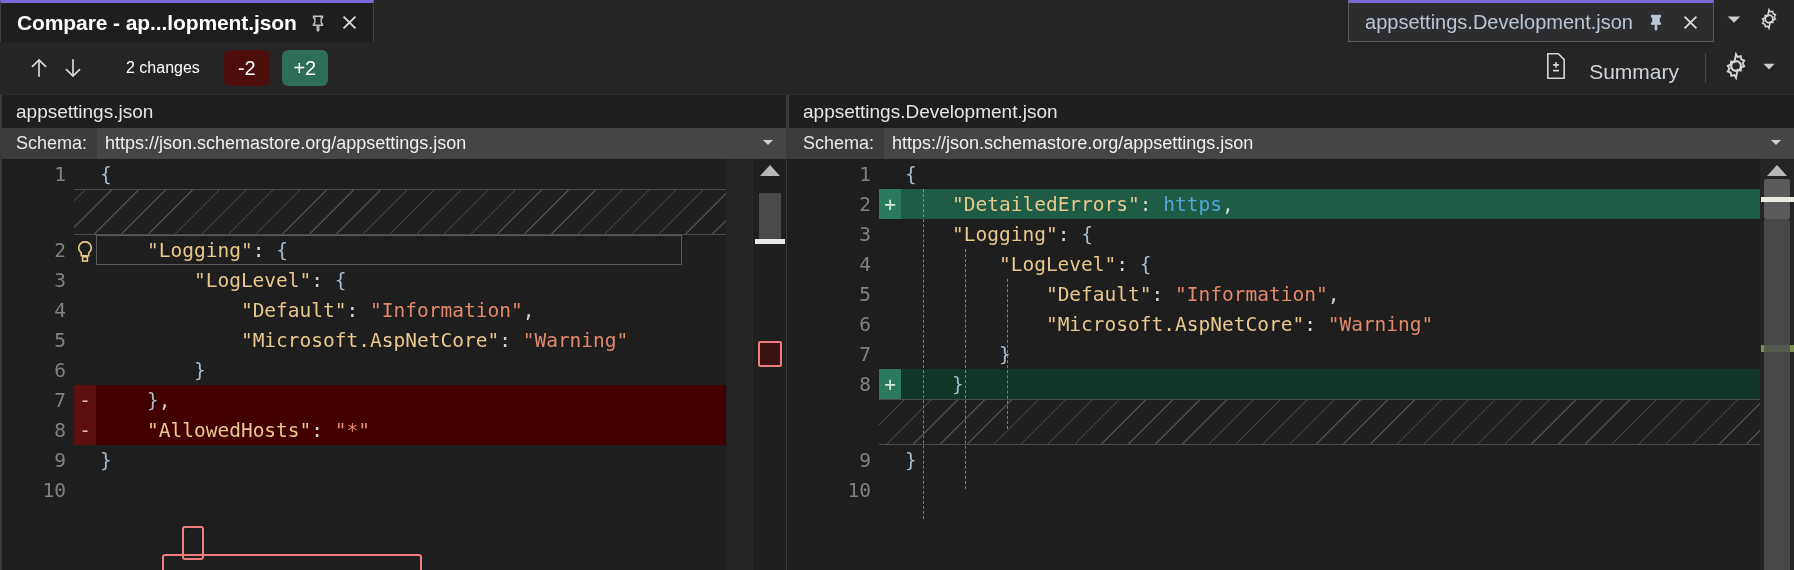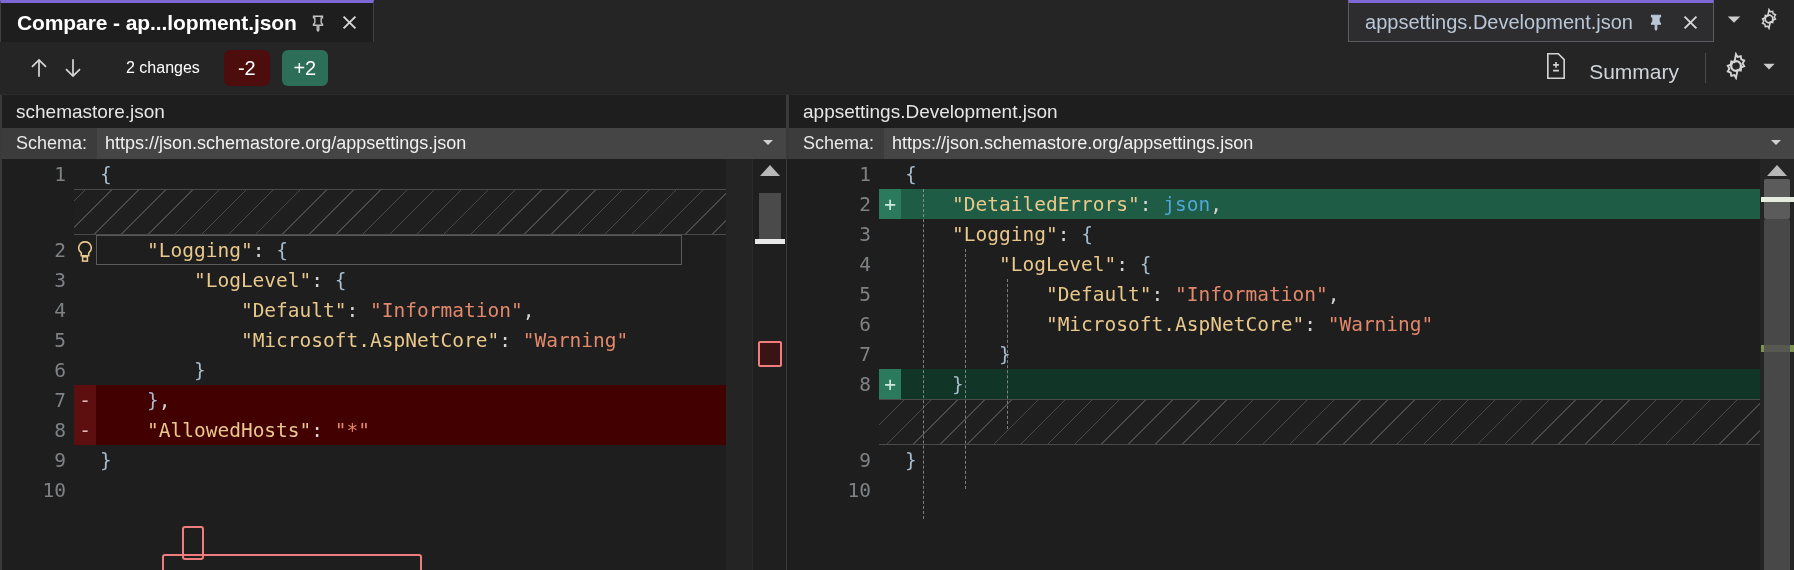--- a/index.html
+++ b/index.html
@@ -322,21 +322,21 @@
             <path d="M3 6 L8 11 L13 6 Z" fill="#cccccc"></path>
           </svg>
       </span>
     </span>
   </div>
 
   <div class="panes">
 
     <div class="pane pane-left">
       <div class="pane-header">
-        <span class="fname">schemastore.json</span>
+        <span class="fname">appsettings.json</span>
       </div>
       <div class="schema-bar">
         <span class="schema-label">Schema:</span>
         <span class="schema-value-wrap">
           <span class="schema-value">https://json.schemastore.org/appsettings.json</span>
           <span class="schema-caret">
             <svg width="16" height="16" viewBox="0 0 16 16">
                 <path d="M3 6 L8 11 L13 6 Z" fill="#d0d0d0"></path>
               </svg>
           </span>
@@ -384,21 +384,21 @@
           <span class="schema-caret">
             <svg width="16" height="16" viewBox="0 0 16 16">
                 <path d="M3 6 L8 11 L13 6 Z" fill="#d0d0d0"></path>
               </svg>
           </span>
         </span>
       </div>
       <div class="code-area">
         <div class="code-scroll" id="right-lines" style="position: relative;">
             <div class="code-line"><div class="gutter">1</div><div class="marker"></div><div class="code-text"><span class="br">{</span></div></div>
-            <div class="code-line"><div class="ln-bg add-strong"></div><div class="mk-bg add"></div><div class="gutter">2</div><div class="marker">+</div><div class="code-text">&nbsp;&nbsp;&nbsp;&nbsp;<span class="k">"DetailedErrors"</span><span class="p">: </span><span class="bool">json</span><span class="p">,</span></div></div>
+            <div class="code-line"><div class="ln-bg add-strong"></div><div class="mk-bg add"></div><div class="gutter">2</div><div class="marker">+</div><div class="code-text">&nbsp;&nbsp;&nbsp;&nbsp;<span class="k">"DetailedErrors"</span><span class="p">: </span><span class="bool">https</span><span class="p">,</span></div></div>
             <div class="code-line"><div class="gutter">3</div><div class="marker"></div><div class="code-text">&nbsp;&nbsp;&nbsp;&nbsp;<span class="k">"Logging"</span><span class="p">: </span><span class="br">{</span></div></div>
             <div class="code-line"><div class="gutter">4</div><div class="marker"></div><div class="code-text">&nbsp;&nbsp;&nbsp;&nbsp;&nbsp;&nbsp;&nbsp;&nbsp;<span class="k">"LogLevel"</span><span class="p">: </span><span class="br">{</span></div></div>
             <div class="code-line"><div class="gutter">5</div><div class="marker"></div><div class="code-text">&nbsp;&nbsp;&nbsp;&nbsp;&nbsp;&nbsp;&nbsp;&nbsp;&nbsp;&nbsp;&nbsp;&nbsp;<span class="k">"Default"</span><span class="p">: </span><span class="s">"Information"</span><span class="p">,</span></div></div>
             <div class="code-line"><div class="gutter">6</div><div class="marker"></div><div class="code-text">&nbsp;&nbsp;&nbsp;&nbsp;&nbsp;&nbsp;&nbsp;&nbsp;&nbsp;&nbsp;&nbsp;&nbsp;<span class="k">"Microsoft.AspNetCore"</span><span class="p">: </span><span class="s">"Warning"</span></div></div>
             <div class="code-line"><div class="gutter">7</div><div class="marker"></div><div class="code-text">&nbsp;&nbsp;&nbsp;&nbsp;&nbsp;&nbsp;&nbsp;&nbsp;<span class="br">}</span></div></div>
             <div class="code-line"><div class="ln-bg add"></div><div class="mk-bg add"></div><div class="gutter">8</div><div class="marker">+</div><div class="code-text">&nbsp;&nbsp;&nbsp;&nbsp;<span class="br">}</span></div></div>
             <div class="hatch"></div>
             <div class="code-line"><div class="gutter">9</div><div class="marker"></div><div class="code-text"><span class="br">}</span></div></div>
             <div class="code-line"><div class="gutter">10</div><div class="marker"></div><div class="code-text"></div></div>
             <div class="guide" style="left: 136px; top: 30px; height: 330px; bottom: auto;"></div>

